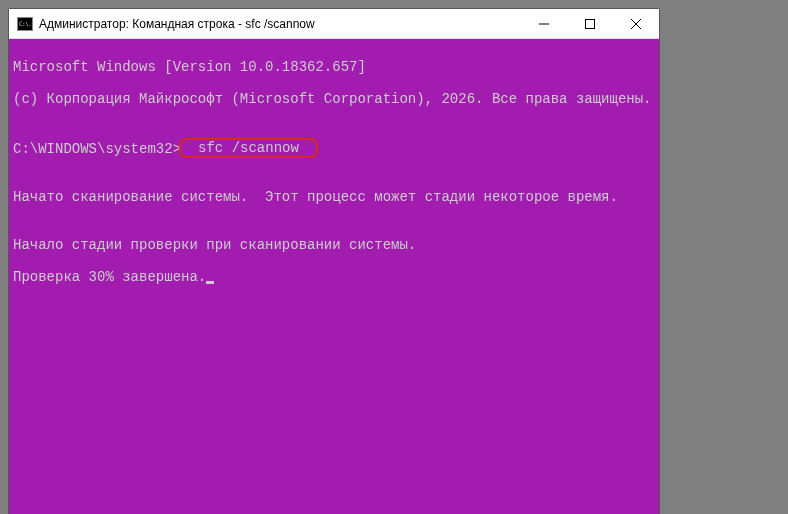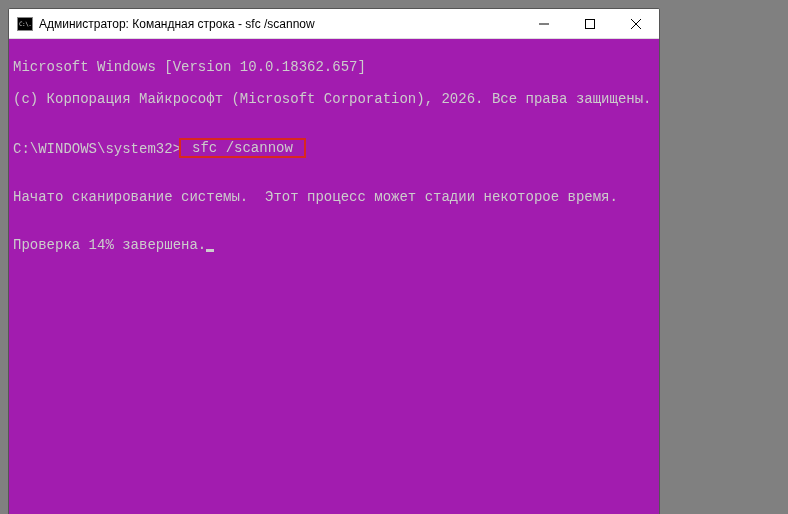--- a/index.html
+++ b/index.html
@@ -69,22 +69,23 @@
       white-space: pre;
       overflow: hidden;
       position: relative;
     }
     .line { display: block; }
     .prompt-line { display: flex; align-items: flex-end; }
     .highlight-box {
       outline: 2px solid #d9281e;
       outline-offset: -1px;
       display: inline-block;
-      padding: 1px 12px;
+      padding: 1px 18px;
       margin-left: -1px;
+      border-radius: 6px;
     }
     .cursor {
       display: inline-block;
       width: 8px;
       height: 3px;
       background: #ccc;
       vertical-align: bottom;
       margin-bottom: 1px;
     }
   </style>
@@ -115,15 +116,16 @@
     </div>
   </div>
   <div class="console">
 <span class="line">Microsoft Windows [Version 10.0.18362.657]</span>
 <span class="line">(c) Корпорация Майкрософт (Microsoft Corporation), 2026. Все права защищены.</span>
 <span class="line"></span>
 <span class="prompt-line"><span>C:\WINDOWS\system32&gt;</span><span class="highlight-box">sfc /scannow</span></span>
 <span class="line"></span>
 <span class="line">Начато сканирование системы.  Этот процесс может стадии некоторое время.</span>
 <span class="line"></span>
-<span class="line"><span>Проверка 14% завершена.</span><span class="cursor"></span></span>
+<span class="line">Начало стадии проверки при сканировании системы.</span>
+<span class="line"><span>Проверка 30% завершена.</span><span class="cursor"></span></span>
   </div>
 </div>
 
 </body></html>

